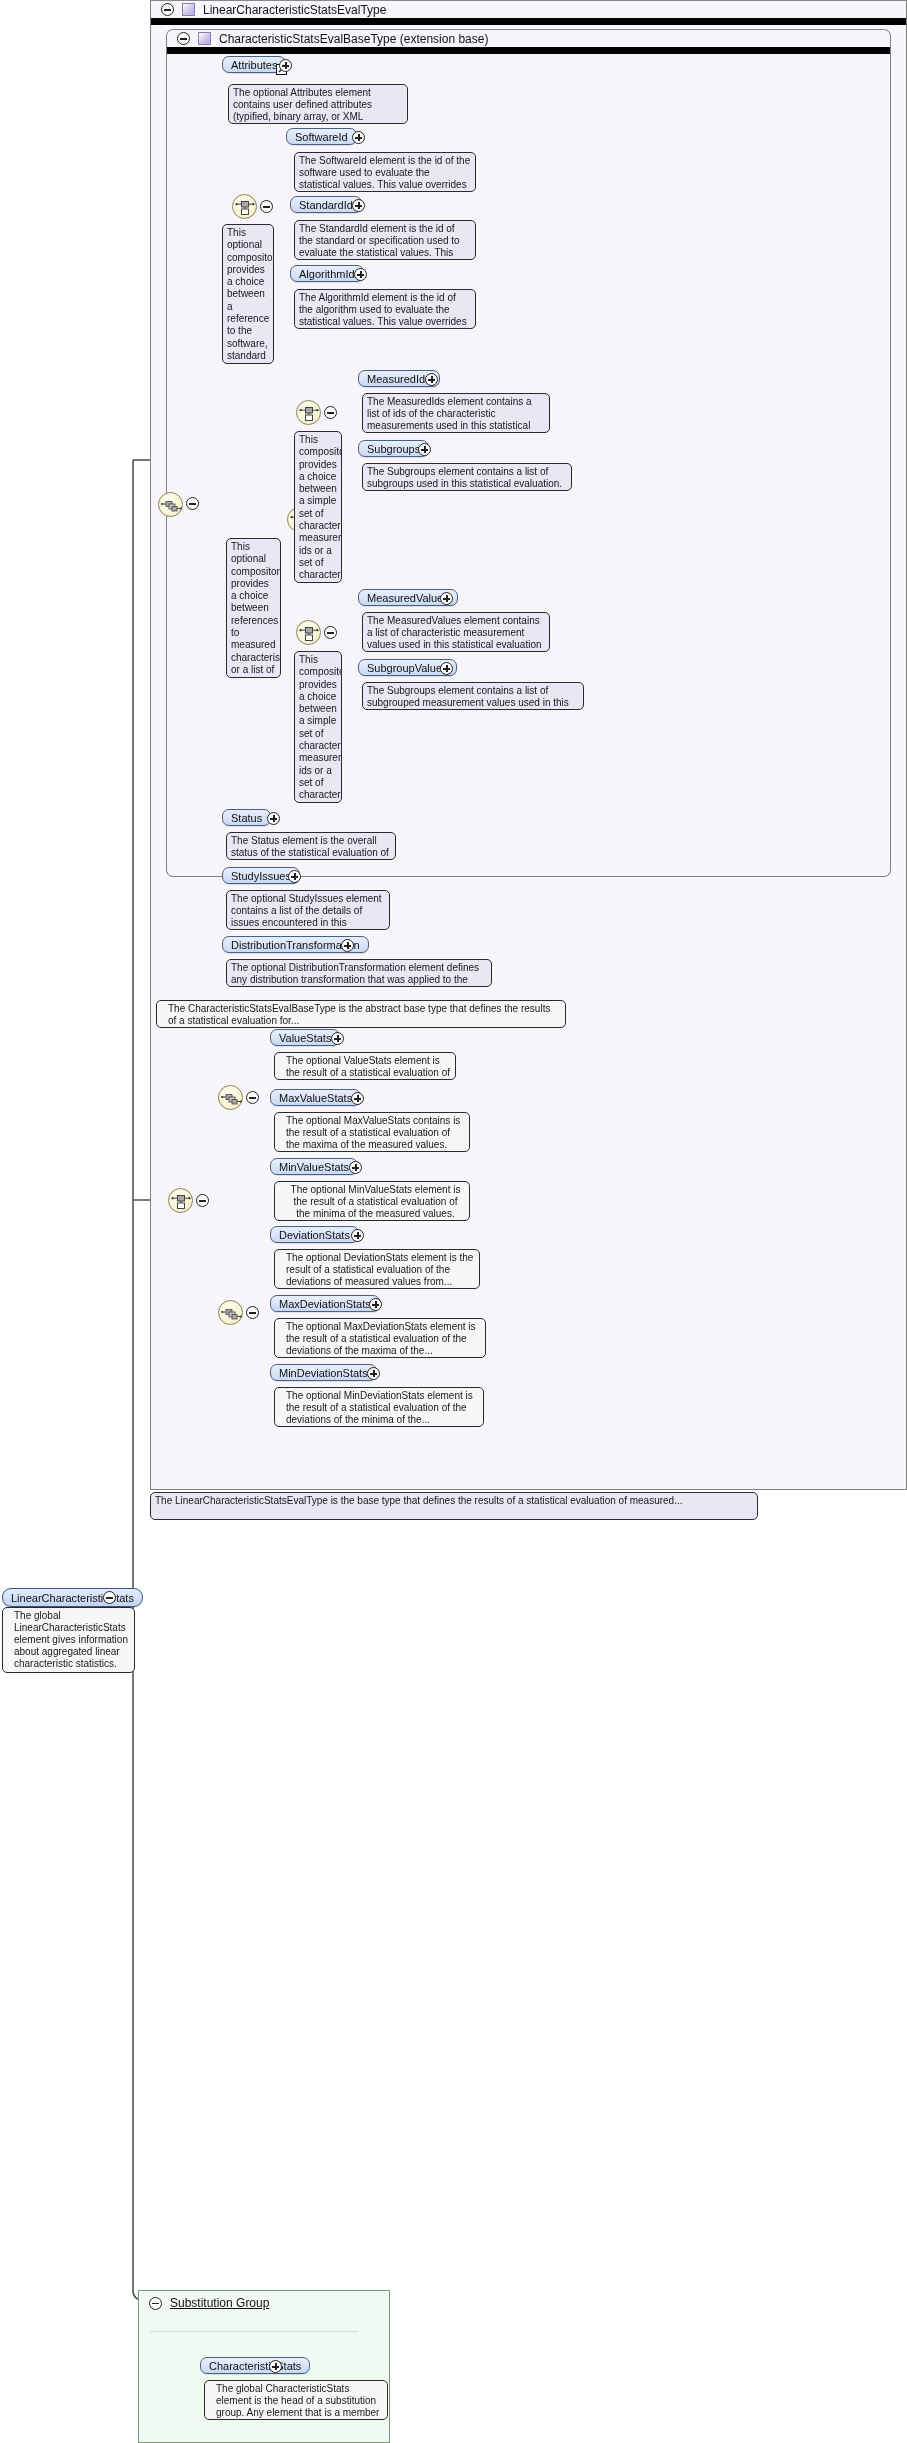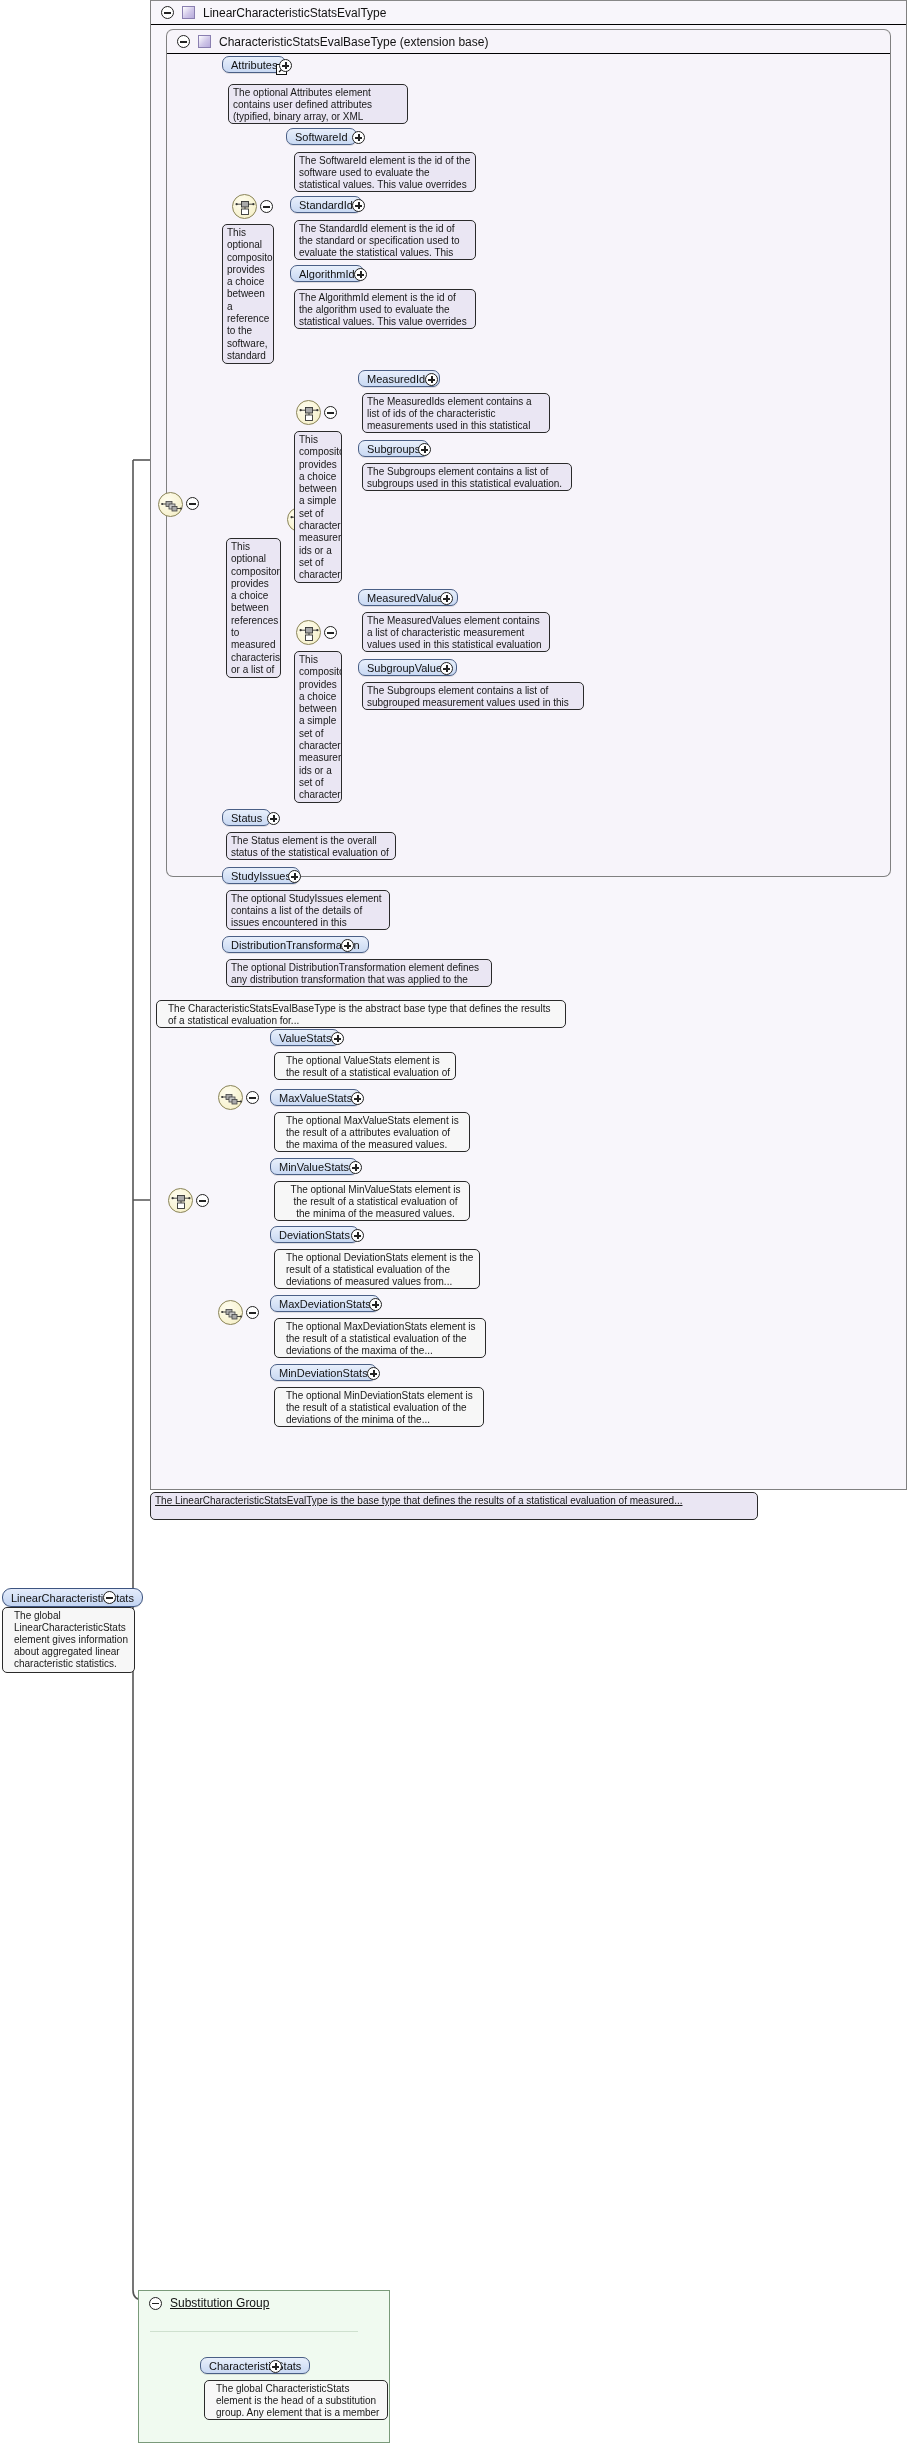--- a/index.html
+++ b/index.html
@@ -22,21 +22,21 @@
     border:1px solid #808080;
     border-top:1px solid #888;
   }
   .typebox.outer { background:#f8f6fb; }
   .typebox.subst { background:#f0faf0; border:1px solid #7a9a7a; }
   .typehdr {
     position:absolute; left:0; top:0; height:24px;
     display:flex; align-items:center; gap:8px;
     padding-left:10px; width:100%;
     background:transparent;
-    border-bottom:1px solid #000000;
+    border-bottom:7px solid #000000;
     font-size:12px; color:#111;
   }
   .typehdr.noline { border-bottom:none;text-decoration:underline; }
   .hdr-title { white-space:nowrap; }
 
   
   .tog {
     width:13px; height:13px; border-radius:50%;
     border:1.3px solid #222; background:#fff;
     position:relative; display:inline-block; flex:none;
@@ -384,21 +384,21 @@
   <div class="elem" style="left:270px; top:1029px;">
     <span>ValueStats</span>
   </div>
   <span class="tog plus elem-plus" style="left:331px; top:1032px;"></span>
   <div class="ann gray" style="left:274px; top:1052px; width:182px; height:28px;">The optional ValueStats element is the result of a statistical evaluation of measured values.</div>
 
   <div class="elem" style="left:270px; top:1089px;">
     <span>MaxValueStats</span>
   </div>
   <span class="tog plus elem-plus" style="left:351px; top:1092px;"></span>
-  <div class="ann gray" style="left:274px; top:1112px; width:196px; height:40px;">The optional MaxValueStats element is the result of a attributes evaluation of the maxima of the measured values.</div>
+  <div class="ann gray" style="left:274px; top:1112px; width:196px; height:40px;">The optional MaxValueStats contains is the result of a statistical evaluation of the maxima of the measured values.</div>
 
   <div class="elem" style="left:270px; top:1158px;">
     <span>MinValueStats</span>
   </div>
   <span class="tog plus elem-plus" style="left:349px; top:1161px;"></span>
   <div class="ann gray" style="left:274px; top:1181px; width:196px; height:40px;text-align:center;">The optional MinValueStats element is the result of a statistical evaluation of the minima of the measured values.</div>
 
   <div class="comp" style="left:218px; top:1300px;">
     <svg width="25" height="25" viewBox="0 0 25 25">
       <rect x="7" y="8.5" width="6" height="5" fill="#a9a9a9" stroke="#444" stroke-width="0.8"></rect>
@@ -423,21 +423,21 @@
   </div>
   <span class="tog plus elem-plus" style="left:369px; top:1298px;"></span>
   <div class="ann gray" style="left:274px; top:1318px; width:212px; height:40px;">The optional MaxDeviationStats element is the result of a statistical evaluation of the deviations of the maxima of the...</div>
 
   <div class="elem" style="left:270px; top:1364px;">
     <span>MinDeviationStats</span>
   </div>
   <span class="tog plus elem-plus" style="left:367px; top:1367px;"></span>
   <div class="ann gray" style="left:274px; top:1387px; width:210px; height:40px;">The optional MinDeviationStats element is the result of a statistical evaluation of the deviations of the minima of the...</div>
 
-  <div class="ann" style="left:150px; top:1492px; width:608px; height:28px;text-decoration:underline;">The LinearCharacteristicStatsEvalType is the base type that defines the results of a statistical evaluation of measured...</div>
+  <div class="ann" style="left:150px; top:1492px; width:608px; height:28px;">The LinearCharacteristicStatsEvalType is the base type that defines the results of a statistical evaluation of measured...</div>
 
   <div class="typebox subst" style="left:138px; top:2290px; width:252px; height:153px;">
     <div class="typehdr noline">
       <span class="tog"></span>
       <span class="hdr-title">Substitution Group</span>
     </div>
   </div>
   <div class="ln lnh" style="left:150px; top:2331px; width:208px; background:#cfe0cf;"></div>
 
   <div class="elem" style="left:200px; top:2357px;">

